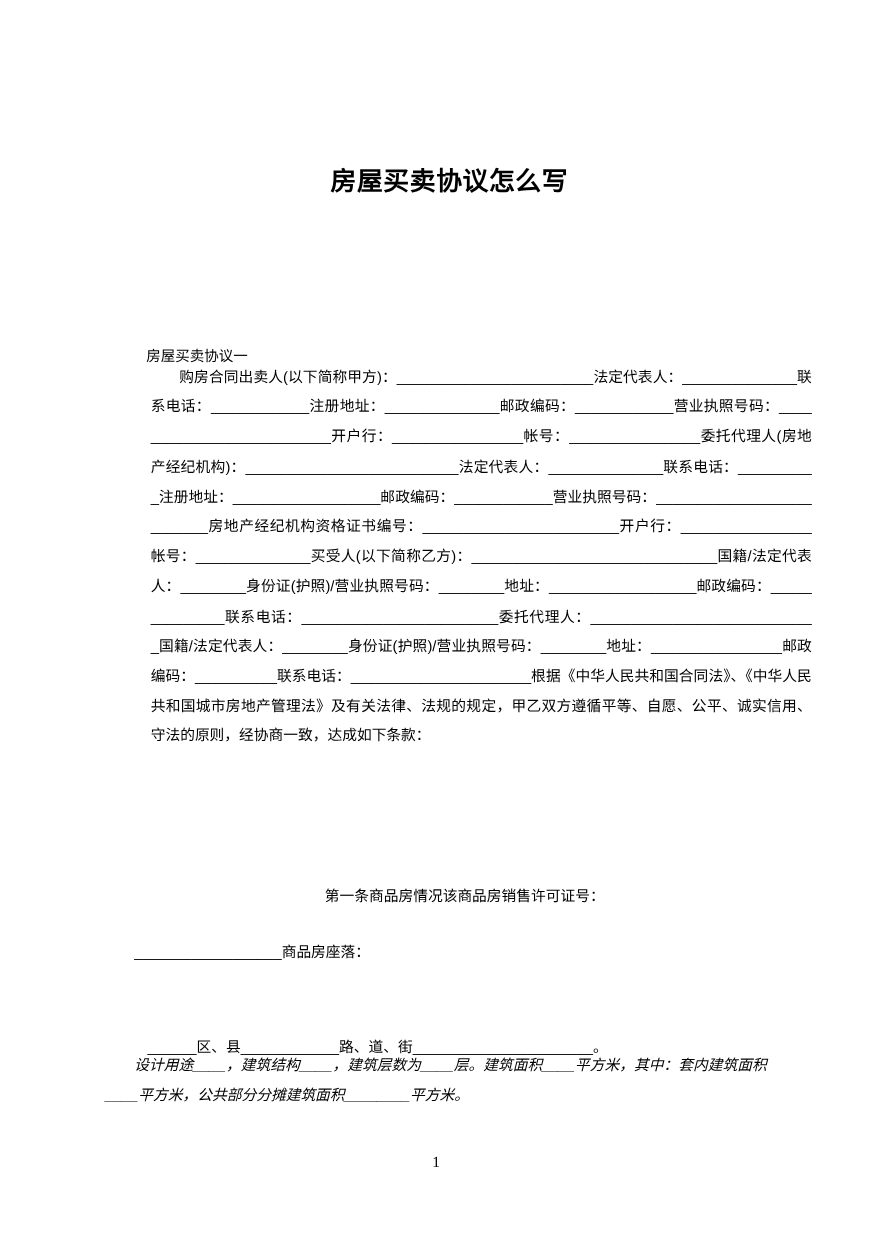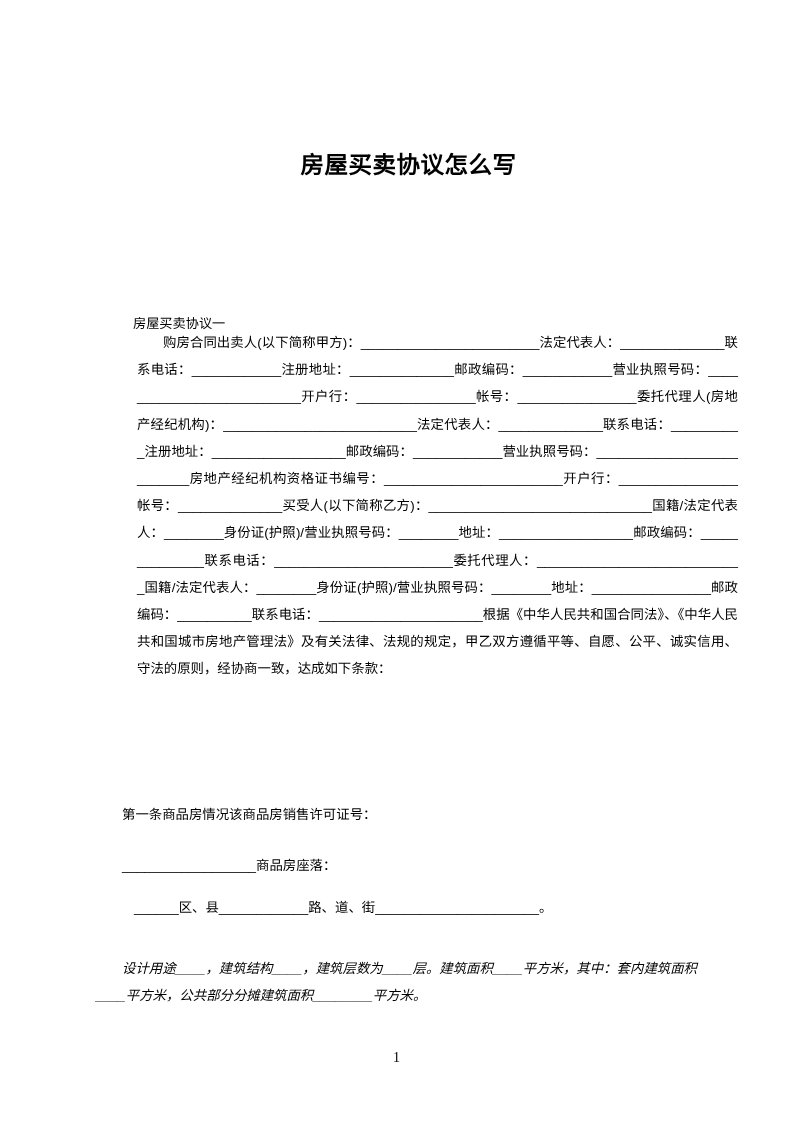--- a/index.html
+++ b/index.html
@@ -74,31 +74,32 @@
     top: 329px;
     width: 601px;
     margin-left: 41px;
   }
 
   #block-clause1 {
     position: absolute;
     left: 0;
     top: 801px;
     width: 601px;
+    text-align: center;
   }
   #block-location-line {
     position: absolute;
     left: 0;
     top: 852px;
     width: 601px;
   }
   #block-address-line {
     position: absolute;
     left: 0;
-    top: 894px;
+    top: 938px;
     width: 601px;
   }
   #block-area {
     position: absolute;
     left: 0;
     top: 955px;
     width: 601px;
     font-style: italic;
   }
 

